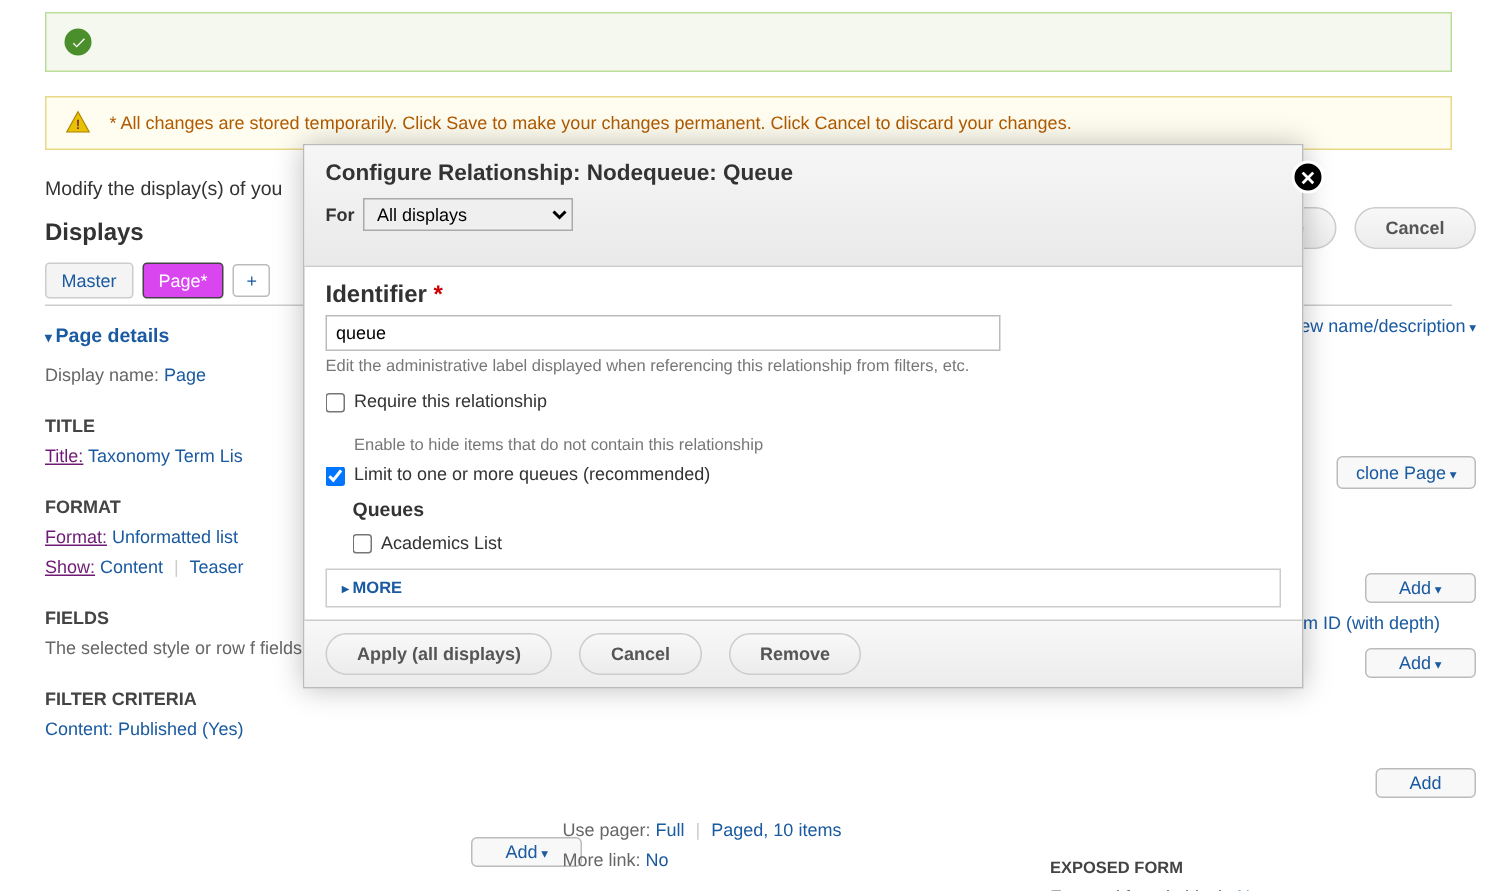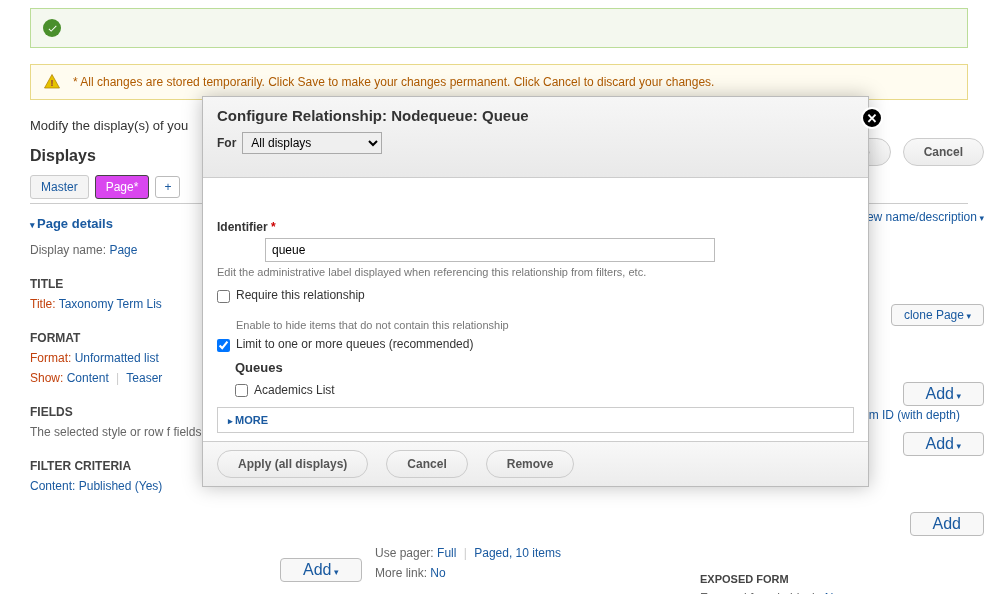--- a/index.html
+++ b/index.html
@@ -35,45 +35,45 @@
 
 .page-details { margin: 0 0 18px 0; }
 .detail-row { margin: 12px 0 0 0; font-size: 12px; color: #666; }
 .detail-row .lbl { color: #666; }
 .detail-row .val { color: #1a5aa0; }
 .clone-btn { position: absolute; right: 14px; top: 304px; border: 1px solid #bbb; border-radius: 4px; padding: 3px 12px; font-size: 12px; color: #1a5aa0; background: #f8f8f8; }
 .clone-btn::after { content: " ▾"; font-size: 9px; }
 
 .sect-title { font-size: 12px; font-weight: bold; color: #444; margin-top: 20px; text-transform: uppercase; }
 .sect-row { margin-top: 6px; font-size: 12px; color: #666; }
-.sect-row .lbl { color: #c2410c; }
+.sect-row .lbl { color: #701a75; text-decoration: underline; }
 .sect-row .link { color: #1a5aa0; }
 .sep { color: #ccc; padding: 0 4px; }
-.add-badge { display: inline-block; border: 1px solid #bbb; border-radius: 4px; padding: 2px 22px; font-size: 16px; color: #1a5aa0; background: #f8f8f8; }
+.add-badge { display: inline-block; border: 1px solid #bbb; border-radius: 4px; padding: 2px 22px; font-size: 12px; color: #1a5aa0; background: #f8f8f8; margin-left: 34px; }
 .add-badge.arrow::after { content: " ▾"; font-size: 9px; }
 .filter-add { position: absolute; left: 280px; top: 558px; }
 
 .middle-col { position: absolute; left: 375px; top: 546px; font-size: 12px; color: #666; }
 .middle-col .link { color: #1a5aa0; }
 .middle-col .row2 { margin-top: 6px; }
 
 
 .modal { position: absolute; left: 202px; top: 96px; width: 667px; background: #fff; border: 1px solid #bbb; box-shadow: 0 0 18px rgba(0,0,0,0.25); z-index: 50; }
 .modal-header { background: linear-gradient(#f6f6f6,#e9e9e9); border-bottom: 1px solid #ccc; padding: 10px 14px 23px 14px; }
 .modal-title { font-size: 15px; font-weight: bold; color: #333; margin-bottom: 8px; }
 .for-row { display: flex; align-items: center; font-size: 12px; color: #333; }
 .for-row label { font-weight: bold; margin-right: 6px; }
 .for-row select { border: 1px solid #aaa; padding: 2px 4px; font-size: 12px; width: 140px; }
 .close-icon { position: absolute; right: -15px; top: 10px; width: 22px; height: 22px; background: #000; color: #fff; border-radius: 50%; display: flex; align-items: center; justify-content: center; font-size: 13px; font-weight: bold; cursor: pointer; border: 2px solid #fff; }
 
 .modal-body { padding: 10px 14px 8px 14px; font-size: 12px; color: #333; }
 .hint { color: #777; margin: 6px 0 10px 0; font-size: 11px; }
-.field-label { font-weight: bold; font-size: 12px; margin-bottom: 4px; margin-top: 32px; }
+.field-label { font-weight: bold; font-size: 16px; margin-bottom: 4px; }
 .required { color: #c00; }
-.text-input { width: 450px; padding: 4px 6px; border: 1px solid #bbb; font-size: 12px; margin-bottom: 4px; margin-left: 48px; }
+.text-input { width: 450px; padding: 4px 6px; border: 1px solid #bbb; font-size: 12px; margin-bottom: 4px; }
 .desc { color: #777; font-size: 11px; margin-bottom: 10px; }
 .check-row { display: flex; align-items: flex-start; margin: 6px 0; }
 .check-row input { margin-right: 6px; margin-top: 2px; }
 .check-body { display: flex; flex-direction: column; gap: 15px; }
 .indent { margin-left: 18px; margin-top: 8px; }
 .queues-title { font-weight: bold; font-size: 13px; margin: 8px 0; }
 .queue-row { display: flex; align-items: center; margin: 4px 0 10px 0; }
 .queue-row input { margin-right: 6px; }
 
 .more-box { border: 1px solid #ccc; padding: 6px 10px; margin-top: 6px; color: #1a5aa0; font-size: 11px; font-weight: bold; text-transform: uppercase; }

